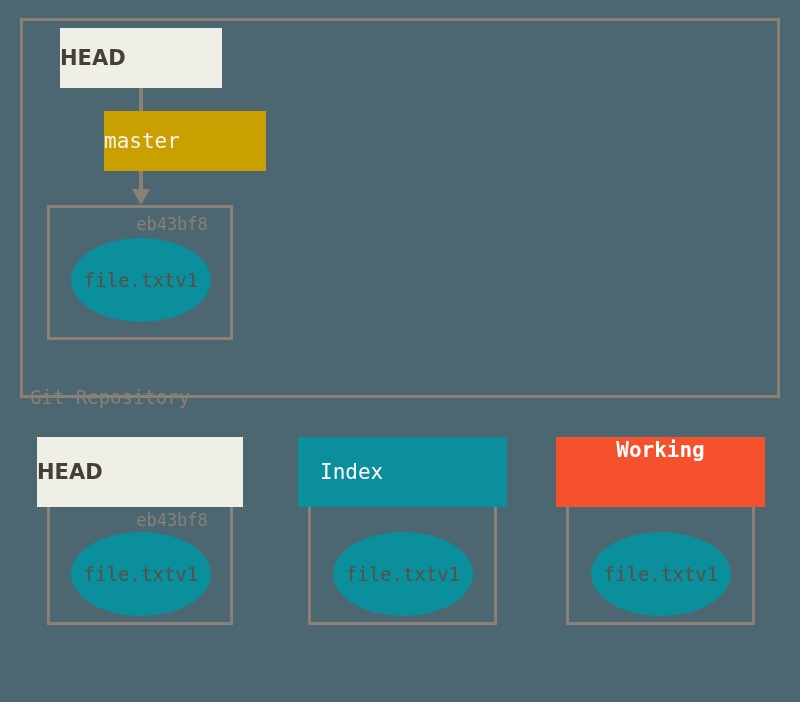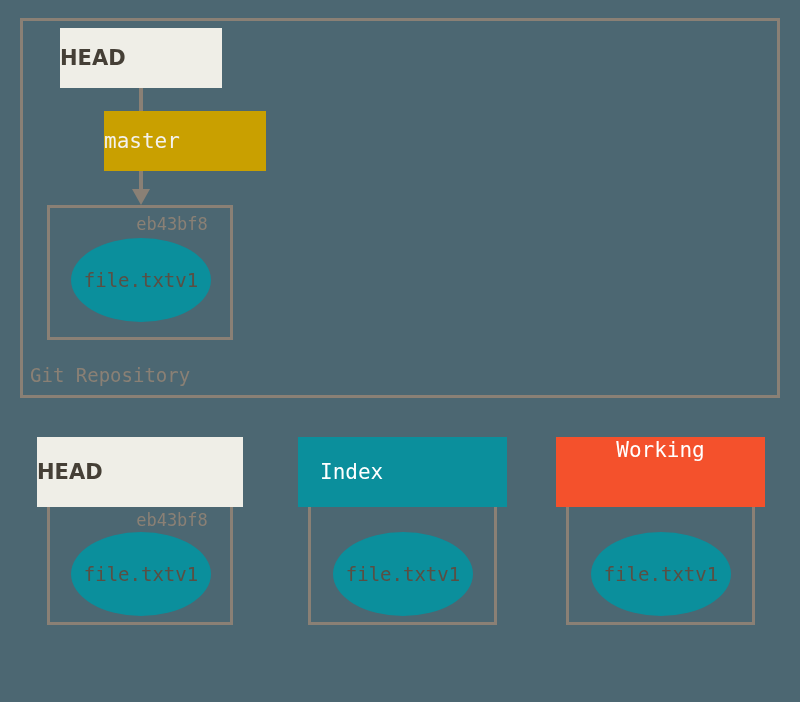--- a/index.html
+++ b/index.html
@@ -26,21 +26,21 @@
   .abs { position: absolute; box-sizing: border-box; }
 
   
   .repo-frame {
     left: 20px; top: 18px;
     width: 760px; height: 380px;
     border: 3px solid #8a8075;
     background: transparent;
   }
   .repo-label {
-    left: 30px; top: 364px;
+    left: 30px; top: 386px;
     font-size: 19px;
     color: #8a8075;
     letter-spacing: 0px;
     white-space: nowrap;
     line-height: 22px;
   }
 
   
   .label-box {
     display: flex;
@@ -176,21 +176,21 @@
   <div class="abs label-box index" style="left:298px; top:437px; width:209px; height:70px;">
     <span>Index</span>
   </div>
   <div class="abs stage-box open-top" style="left:308px; top:507px; width:189px; height:118px;">
     <div class="blob" style="left:22px; top:25px; width:140px; height:84px;">
       <span>file.txt</span>
       <span>v1</span>
     </div>
   </div>
 
-  <div class="abs label-box working" style="left:556px; top:437px; width:209px; height:70px; flex-direction:column;">
+  <div class="abs label-box working" style="left:556px; top:437px; width:209px; height:70px; flex-direction:column;font-weight:bold;">
     <span>Working</span>
   </div>
   <div class="abs stage-box open-top" style="left:566px; top:507px; width:189px; height:118px;">
     <div class="blob" style="left:22px; top:25px; width:140px; height:84px;">
       <span>file.txt</span>
       <span>v1</span>
     </div>
   </div>
 
 

